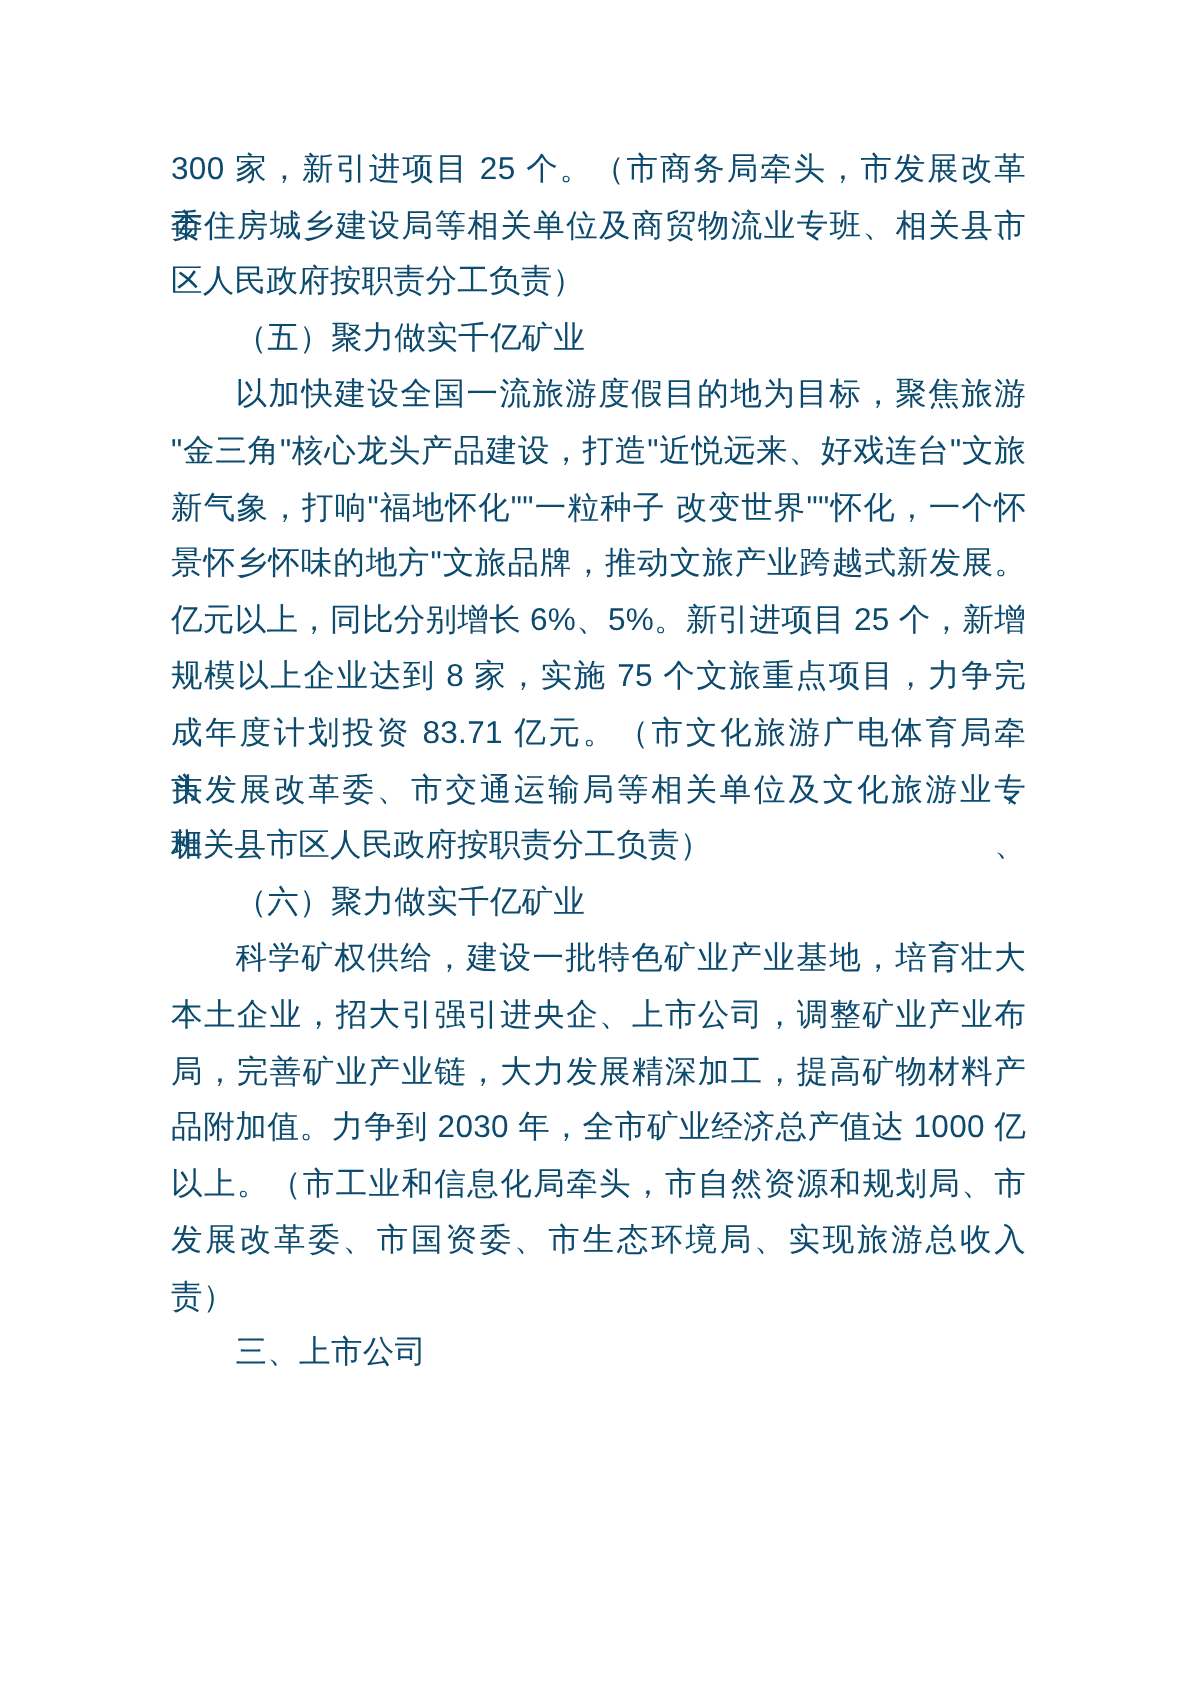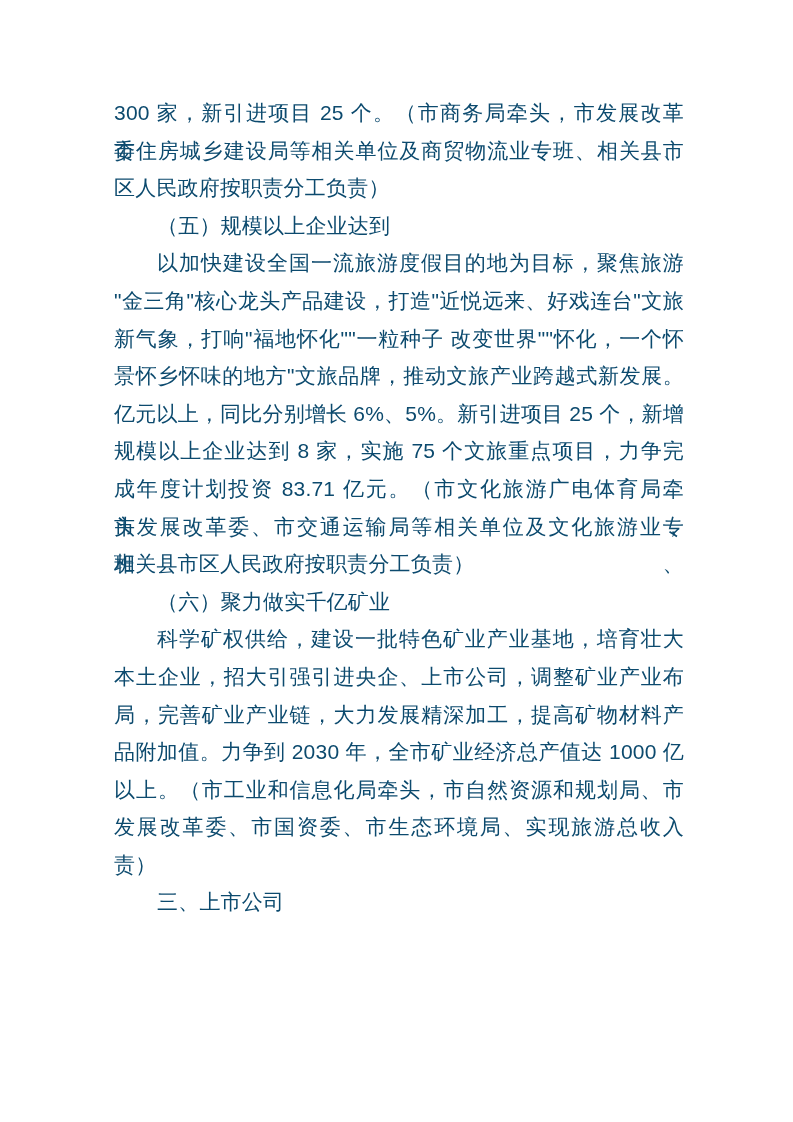--- a/index.html
+++ b/index.html
@@ -42,21 +42,21 @@
   }
 </style>
 </head>
 <body>
 
 <div class="page">
   <div class="content">
       <div class="line justify">300 家，新引进项目 25 个。（市商务局牵头，市发展改革委、</div>
       <div class="line justify">市住房城乡建设局等相关单位及商贸物流业专班、相关县市</div>
       <div class="line">区人民政府按职责分工负责）</div>
-      <div class="line indent heading">（五）规模以上企业达到</div>
+      <div class="line indent heading">（五）聚力做实千亿矿业</div>
       <div class="line justify indent">以加快建设全国一流旅游度假目的地为目标，聚焦旅游</div>
       <div class="line justify">"金三角"核心龙头产品建设，打造"近悦远来、好戏连台"文旅</div>
       <div class="line justify">新气象，打响"福地怀化""一粒种子 改变世界""怀化，一个怀</div>
       <div class="line justify">景怀乡怀味的地方"文旅品牌，推动文旅产业跨越式新发展。</div>
       <div class="line justify">亿元以上，同比分别增长 6%、5%。新引进项目 25 个，新增</div>
       <div class="line justify">规模以上企业达到 8 家，实施 75 个文旅重点项目，力争完</div>
       <div class="line justify">成年度计划投资 83.71 亿元。（市文化旅游广电体育局牵头，</div>
       <div class="line justify">市发展改革委、市交通运输局等相关单位及文化旅游业专班、</div>
       <div class="line">相关县市区人民政府按职责分工负责）</div>
       <div class="line indent heading">（六）聚力做实千亿矿业</div>

